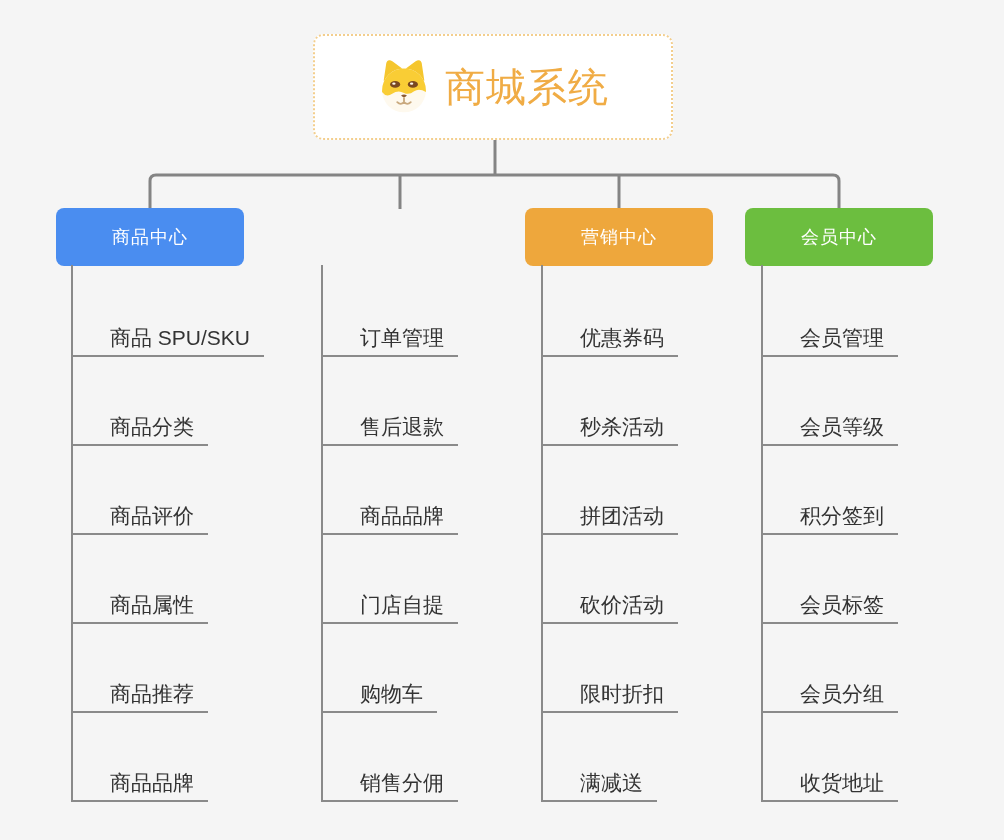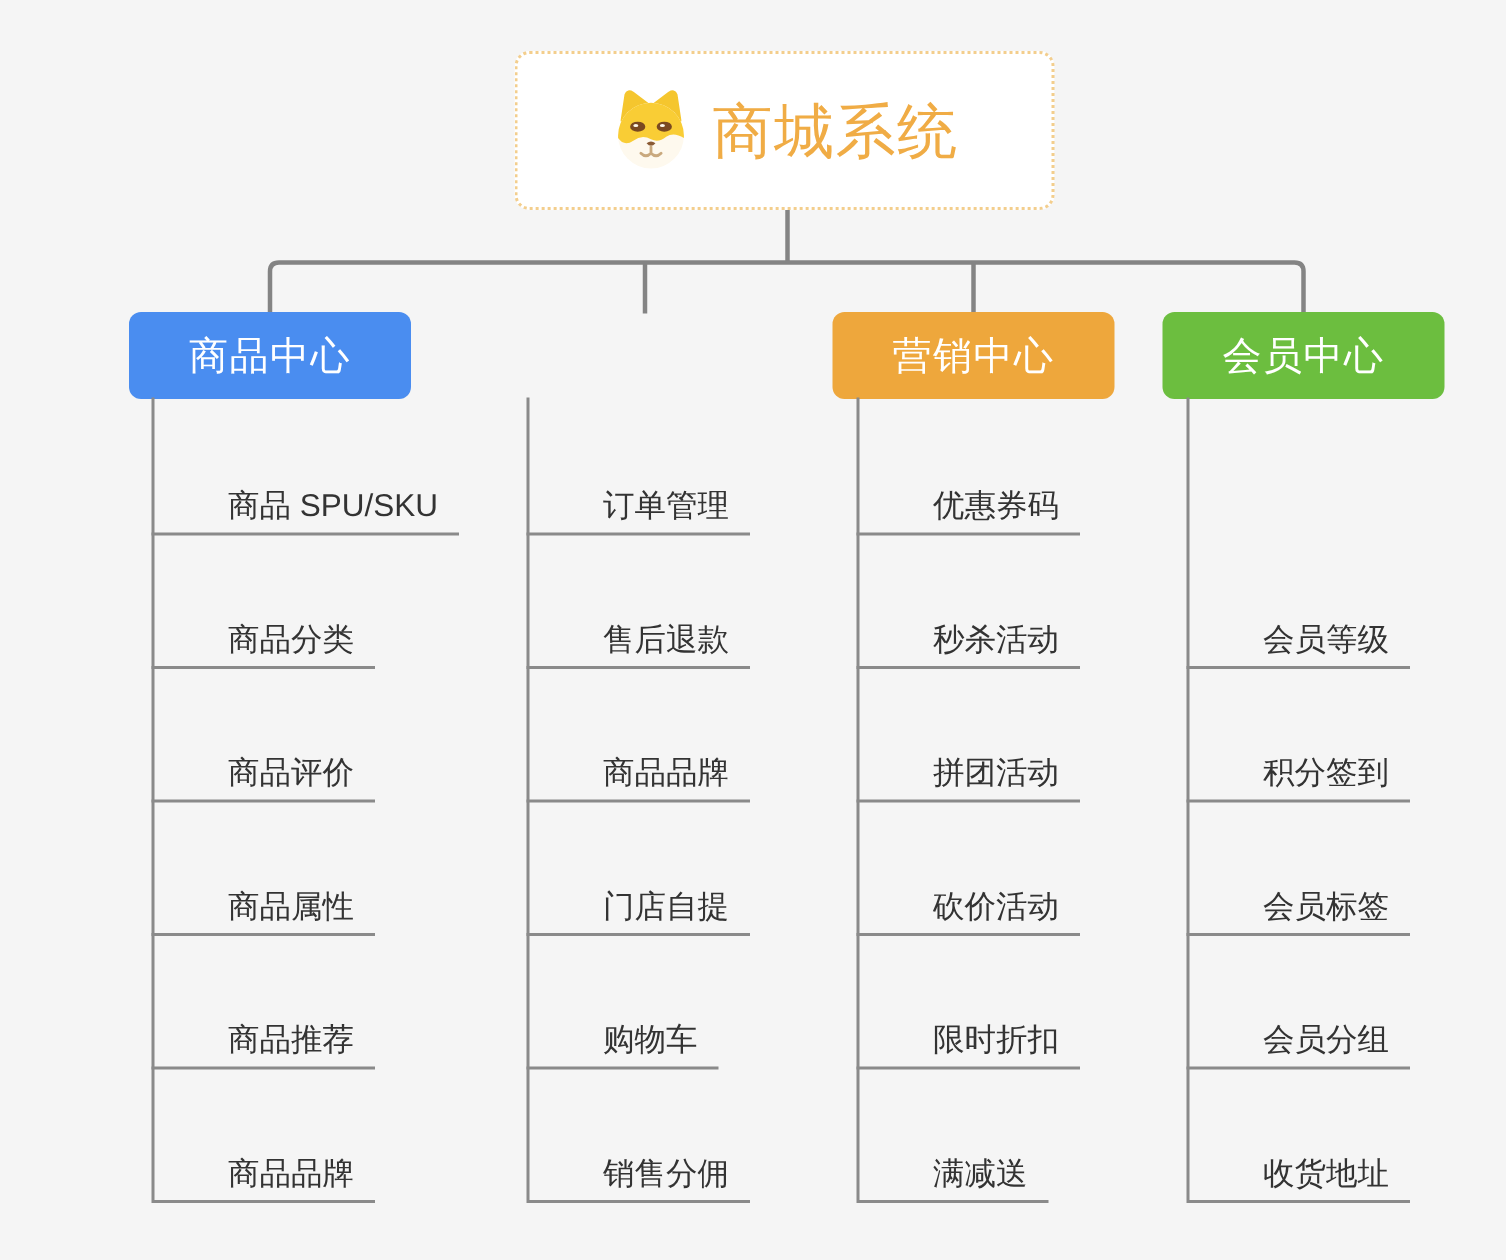--- a/index.html
+++ b/index.html
@@ -2,60 +2,60 @@
 <html><head>
 <meta charset="utf-8">
 <style>
   html,body{margin:0;padding:0;}
   body{
     width:1004px;height:840px;
     background:#F5F5F5;
     font-family:"Liberation Sans","DejaVu Sans",sans-serif;
     position:relative;overflow:hidden;
   }
-  .canvas{position:absolute;inset:0;margin-left:30px;}
+  .canvas{position:absolute;inset:0;}
 
   
   .tree-lines{position:absolute;left:0;top:0;width:1004px;height:840px;pointer-events:none;}
 
   
   .root-node{
     position:absolute;left:313px;top:34px;width:360px;height:106px;
     background:#FFFFFF;border:2px dotted #F3CE8D;border-radius:10px;
     box-sizing:border-box;
     display:flex;align-items:center;justify-content:center;gap:14px;
   }
   .root-title{font-size:40px;color:#F0AC45;letter-spacing:1px;}
 
   
   .branch-header{
     position:absolute;top:208px;width:188px;height:58px;
     border-radius:8px;display:flex;align-items:center;justify-content:center;
     box-sizing:border-box;
   }
-  .branch-label{font-size:26px;color:#FFFFFF;letter-spacing:1px;}
+  .branch-label{font-size:18px;color:#FFFFFF;letter-spacing:1px;}
   .bh-0{left:56px;}
   .bh-1{left:306px;}
   .bh-2{left:525px;}
   .bh-3{left:745px;}
 
   
   .trunk{position:absolute;top:265px;width:2px;height:535px;background:#8A8A8A;}
   .t-0{left:71px;}
   .t-1{left:321px;}
   .t-2{left:541px;}
   .t-3{left:761px;}
 
   
   .leaf{
     position:absolute;
     font-size:21px;color:#333333;
     line-height:34px;height:34px;
     border-bottom:2px solid #8A8A8A;
-    padding:0 14px 0 51px;
+    padding:0 14px 0 39px;
     white-space:nowrap;
   }
   .c0{left:71px;}
   .c1{left:321px;}
   .c2{left:541px;}
   .c3{left:761px;}
   .r0{top:321px;}
   .r1{top:410px;text-align:center;}
   .r2{top:499px;}
   .r3{top:588px;}
@@ -121,19 +121,20 @@
   <div class="leaf c1 r4">购物车</div>
   <div class="leaf c1 r5">销售分佣</div>
 
   <div class="leaf c2 r0">优惠券码</div>
   <div class="leaf c2 r1">秒杀活动</div>
   <div class="leaf c2 r2">拼团活动</div>
   <div class="leaf c2 r3">砍价活动</div>
   <div class="leaf c2 r4">限时折扣</div>
   <div class="leaf c2 r5">满减送</div>
 
+  <div class="leaf c3 r0">会员管理</div>
   <div class="leaf c3 r1">会员等级</div>
   <div class="leaf c3 r2">积分签到</div>
   <div class="leaf c3 r3">会员标签</div>
   <div class="leaf c3 r4">会员分组</div>
   <div class="leaf c3 r5">收货地址</div>
 
 </div>
 
 </body></html>

